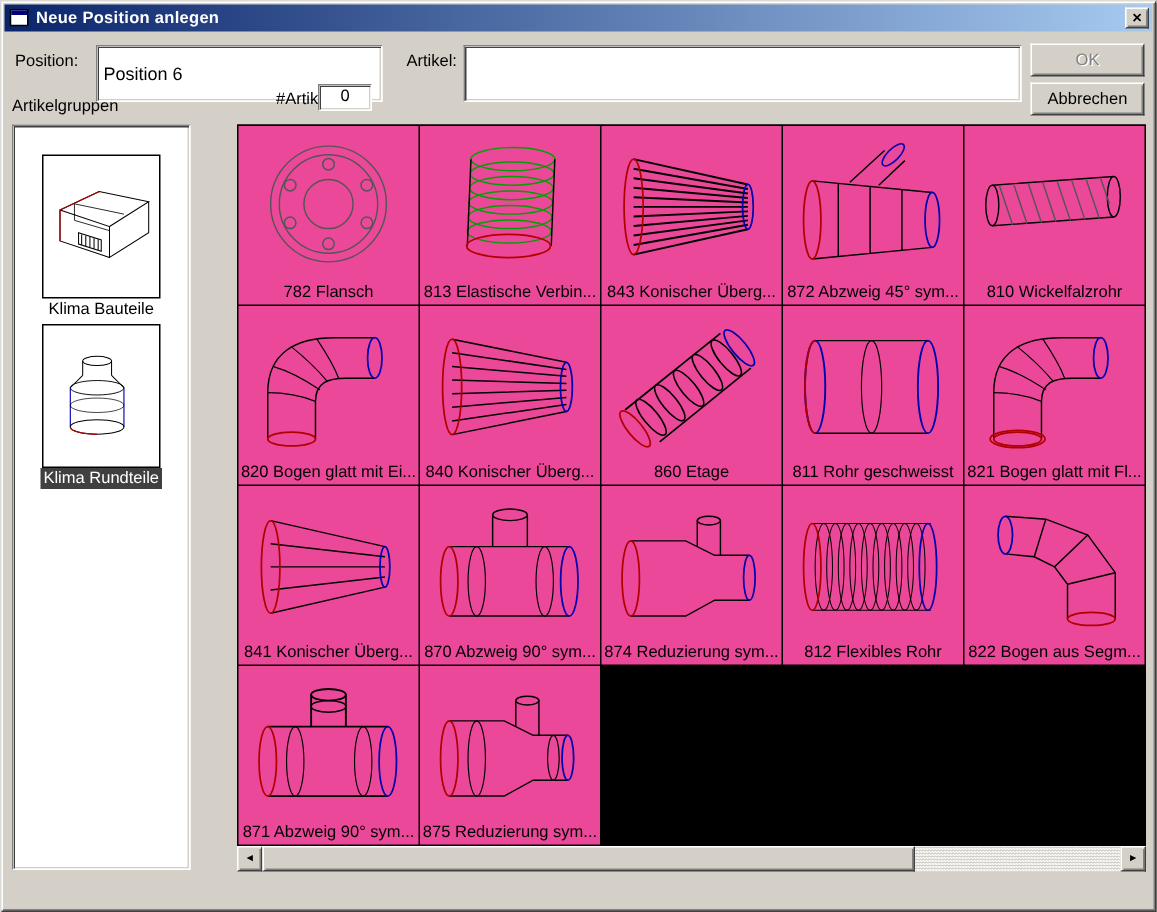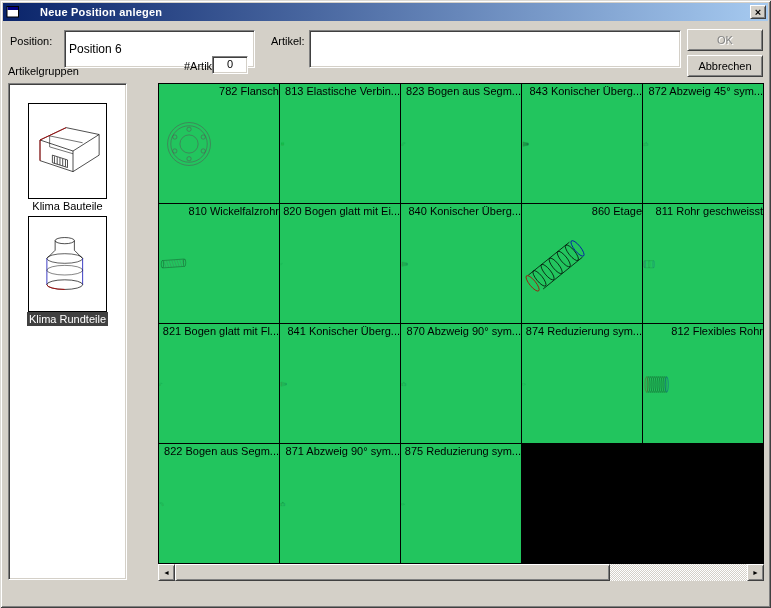--- a/index.html
+++ b/index.html
@@ -11,21 +11,21 @@
     box-shadow: inset 1px 1px 0 #dcdad5, inset -1px -1px 0 #404040,
                 inset 2px 2px 0 #ffffff, inset -2px -2px 0 #808080;
   }
 
   .titlebar {
     position: absolute; left: 3px; top: 3px; width: 765px; height: 18px;
     background: linear-gradient(to right, #0a246a, #a6caf0);
     display: flex; align-items: center; padding: 0 2px; color: #fff;
   }
   .win-icon { width: 16px; height: 14px; display: inline-flex; align-items: center; justify-content: center; }
-  .title-text { flex: 1; font-weight: bold; font-size: 11px; margin-left: 19px; letter-spacing: .2px;
+  .title-text { flex: 1; font-weight: bold; font-size: 11px; margin-left: 3px; letter-spacing: .2px;
                 white-space: nowrap; overflow: hidden; }
   .close-btn {
     width: 16px; height: 14px; background: #d4d0c8; color: #000;
     border: 1px solid; border-color: #fff #404040 #404040 #fff;
     box-shadow: inset 1px 1px 0 #d4d0c8, inset -1px -1px 0 #808080;
     font-size: 11px; font-weight: bold; line-height: 11px; text-align: center; cursor: default;
     font-family: "Liberation Sans", sans-serif; padding: 0;
   }
 
   .lbl { position: absolute; font-size: 11px; white-space: nowrap; }
@@ -50,21 +50,21 @@
   .group-thumb { border: 1px solid #000; height: 96px; margin: 1px 1px 0 1px;
                  display: flex; align-items: center; justify-content: center; background: #fff; }
   .group-label { height: 14px; line-height: 14px; text-align: center; font-size: 11px; margin-bottom: 3px; }
   .group-label.selected { background: #404040; color: #fff; }
 
   .grid-wrap { position: absolute; left: 158px; top: 83px; width: 606px; }
   .article-grid {
     width: 606px; height: 481px; border: 1px solid #000; background: #000;
     display: grid; grid-template-columns: repeat(5, 1fr); grid-template-rows: repeat(4, 1fr); gap: 1px;
   }
-  .cell { background: #22c55e; display: flex; flex-direction: row; overflow: hidden; }
+  .cell { background: #ec4899; display: flex; flex-direction: column; overflow: hidden; }
   .thumb { flex: 1; display: flex; align-items: center; justify-content: center; overflow: hidden; }
   .cell-label { height: 15px; line-height: 14px; text-align: center; font-size: 11px;
                 white-space: nowrap; overflow: hidden; }
 
   .hscroll { width: 606px; height: 17px; display: flex; background: #ecebe5; }
   .sb-btn { width: 17px; height: 17px; flex: none; background: #d4d0c8;
             border: 1px solid; border-color: #fff #404040 #404040 #fff;
             box-shadow: inset 1px 1px 0 #d4d0c8, inset -1px -1px 0 #808080;
             font-size: 7px; text-align: center; line-height: 15px; color: #000; }
   .sb-track { flex: 1; position: relative;
@@ -174,34 +174,20 @@
               </g>
               <path d="M29 15 L26.5 75 M87 15 L84.5 75" stroke="#000"></path>
               <ellipse cx="55" cy="75" rx="29" ry="8" stroke="#b00000" stroke-width="1.2"></ellipse>
             </svg>
           </div>
           <div class="cell-label">813 Elastische Verbin...</div>
         </div>
         <div class="cell">
           <div class="thumb">
             <svg width="108" height="92" viewBox="0 0 112 92" fill="none">
-              <g stroke="#000">
-                <path d="M14 84 L14 52 L33 26 L62 15 L90 13"></path>
-                <path d="M47 84 L47 60 L56 48 L70 41 L90 39"></path>
-                <path d="M14 52 L47 60 M33 26 L56 48 M62 15 L70 41"></path>
-              </g>
-              <ellipse cx="30.5" cy="84" rx="16.5" ry="4.5" stroke="#b00000" stroke-width="1.2"></ellipse>
-              <ellipse cx="90" cy="26" rx="5" ry="13" stroke="#0000b0" stroke-width="1.2"></ellipse>
-            </svg>
-          </div>
-          <div class="cell-label">823 Bogen aus Segm...</div>
-        </div>
-        <div class="cell">
-          <div class="thumb">
-            <svg width="108" height="92" viewBox="0 0 112 92" fill="none">
               <path d="M16 15.0 L95 32.5 M16 21.6 L95 35.6 M16 28.2 L95 38.7 M16 34.8 L95 41.8 M16 41.4 L95 44.9 M16 48.0 L95 48.0 M16 54.6 L95 51.1 M16 61.2 L95 54.2 M16 67.8 L95 57.3 M16 74.4 L95 60.4 M16 81.0 L95 63.5 " stroke="#000" stroke-width="1.35"></path>
               <ellipse cx="16" cy="48" rx="6.6" ry="33" stroke="#b00000" stroke-width="1.2"></ellipse>
               <ellipse cx="95" cy="48" rx="3.7" ry="15.5" stroke="#0000b0" stroke-width="1.2"></ellipse>
             </svg>
           </div>
           <div class="cell-label">843 Konischer Überg...</div>
         </div>
         <div class="cell">
           <div class="thumb">
             <svg width="108" height="92" viewBox="0 0 112 92" fill="none">

